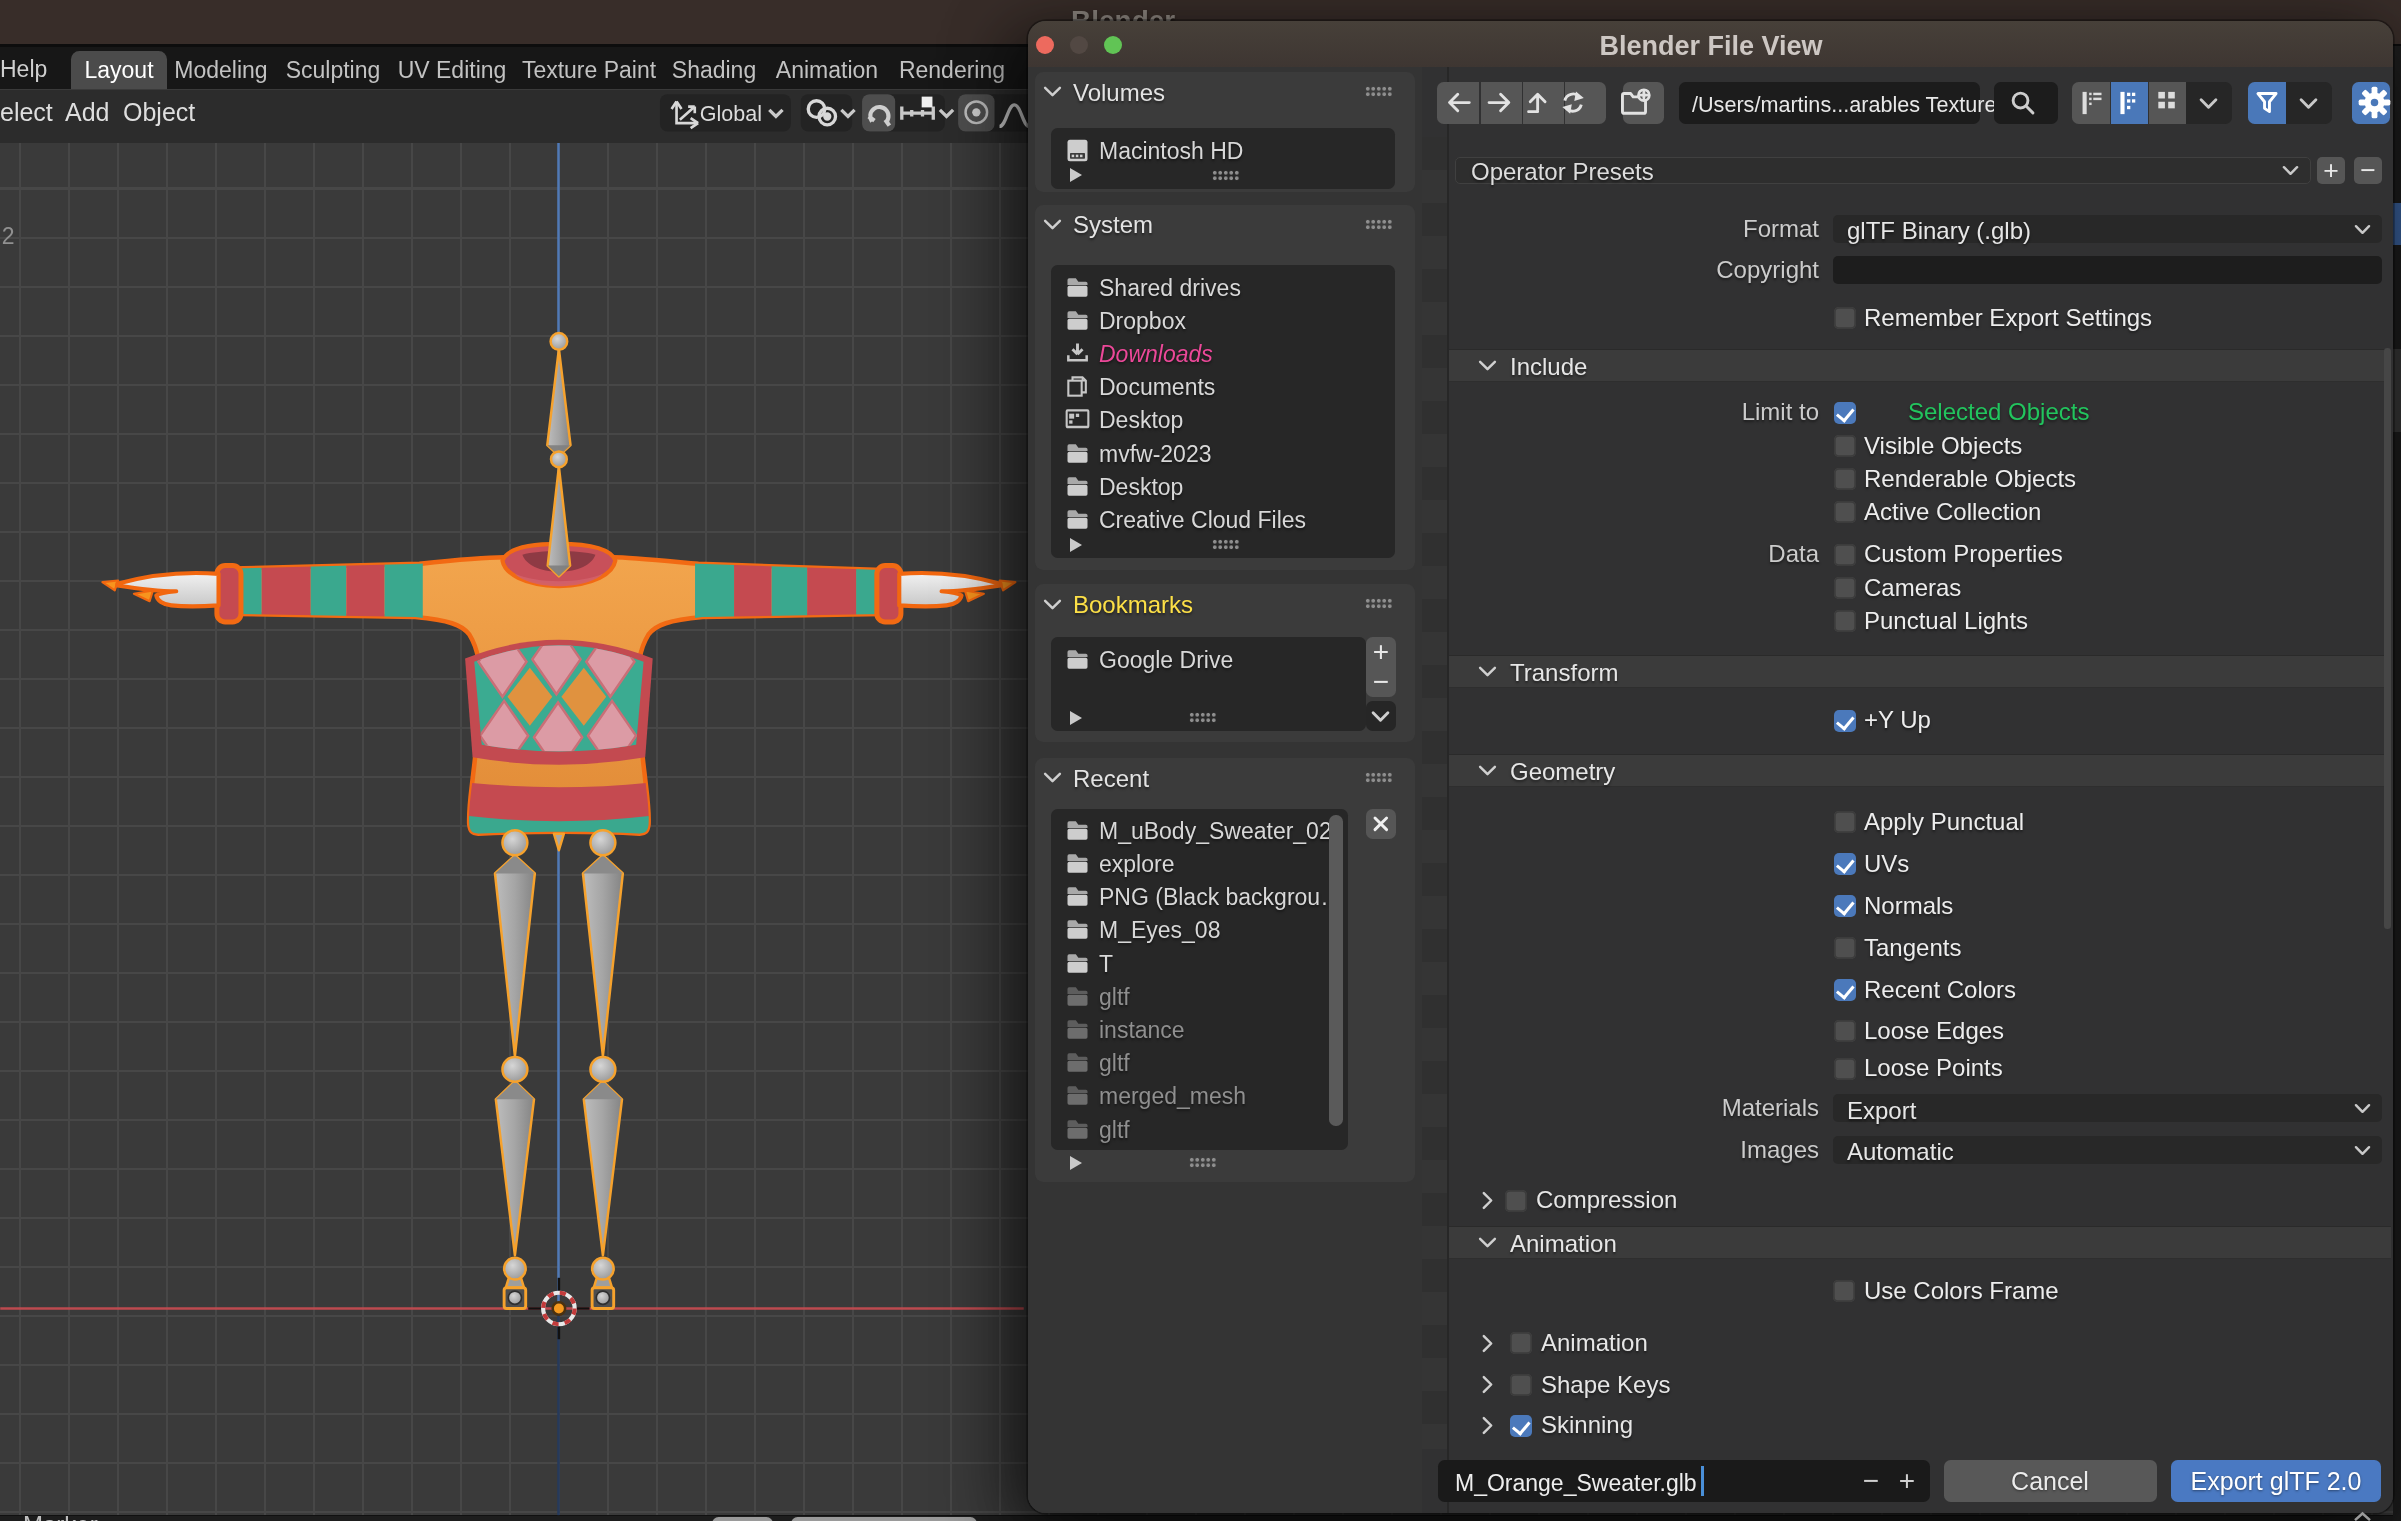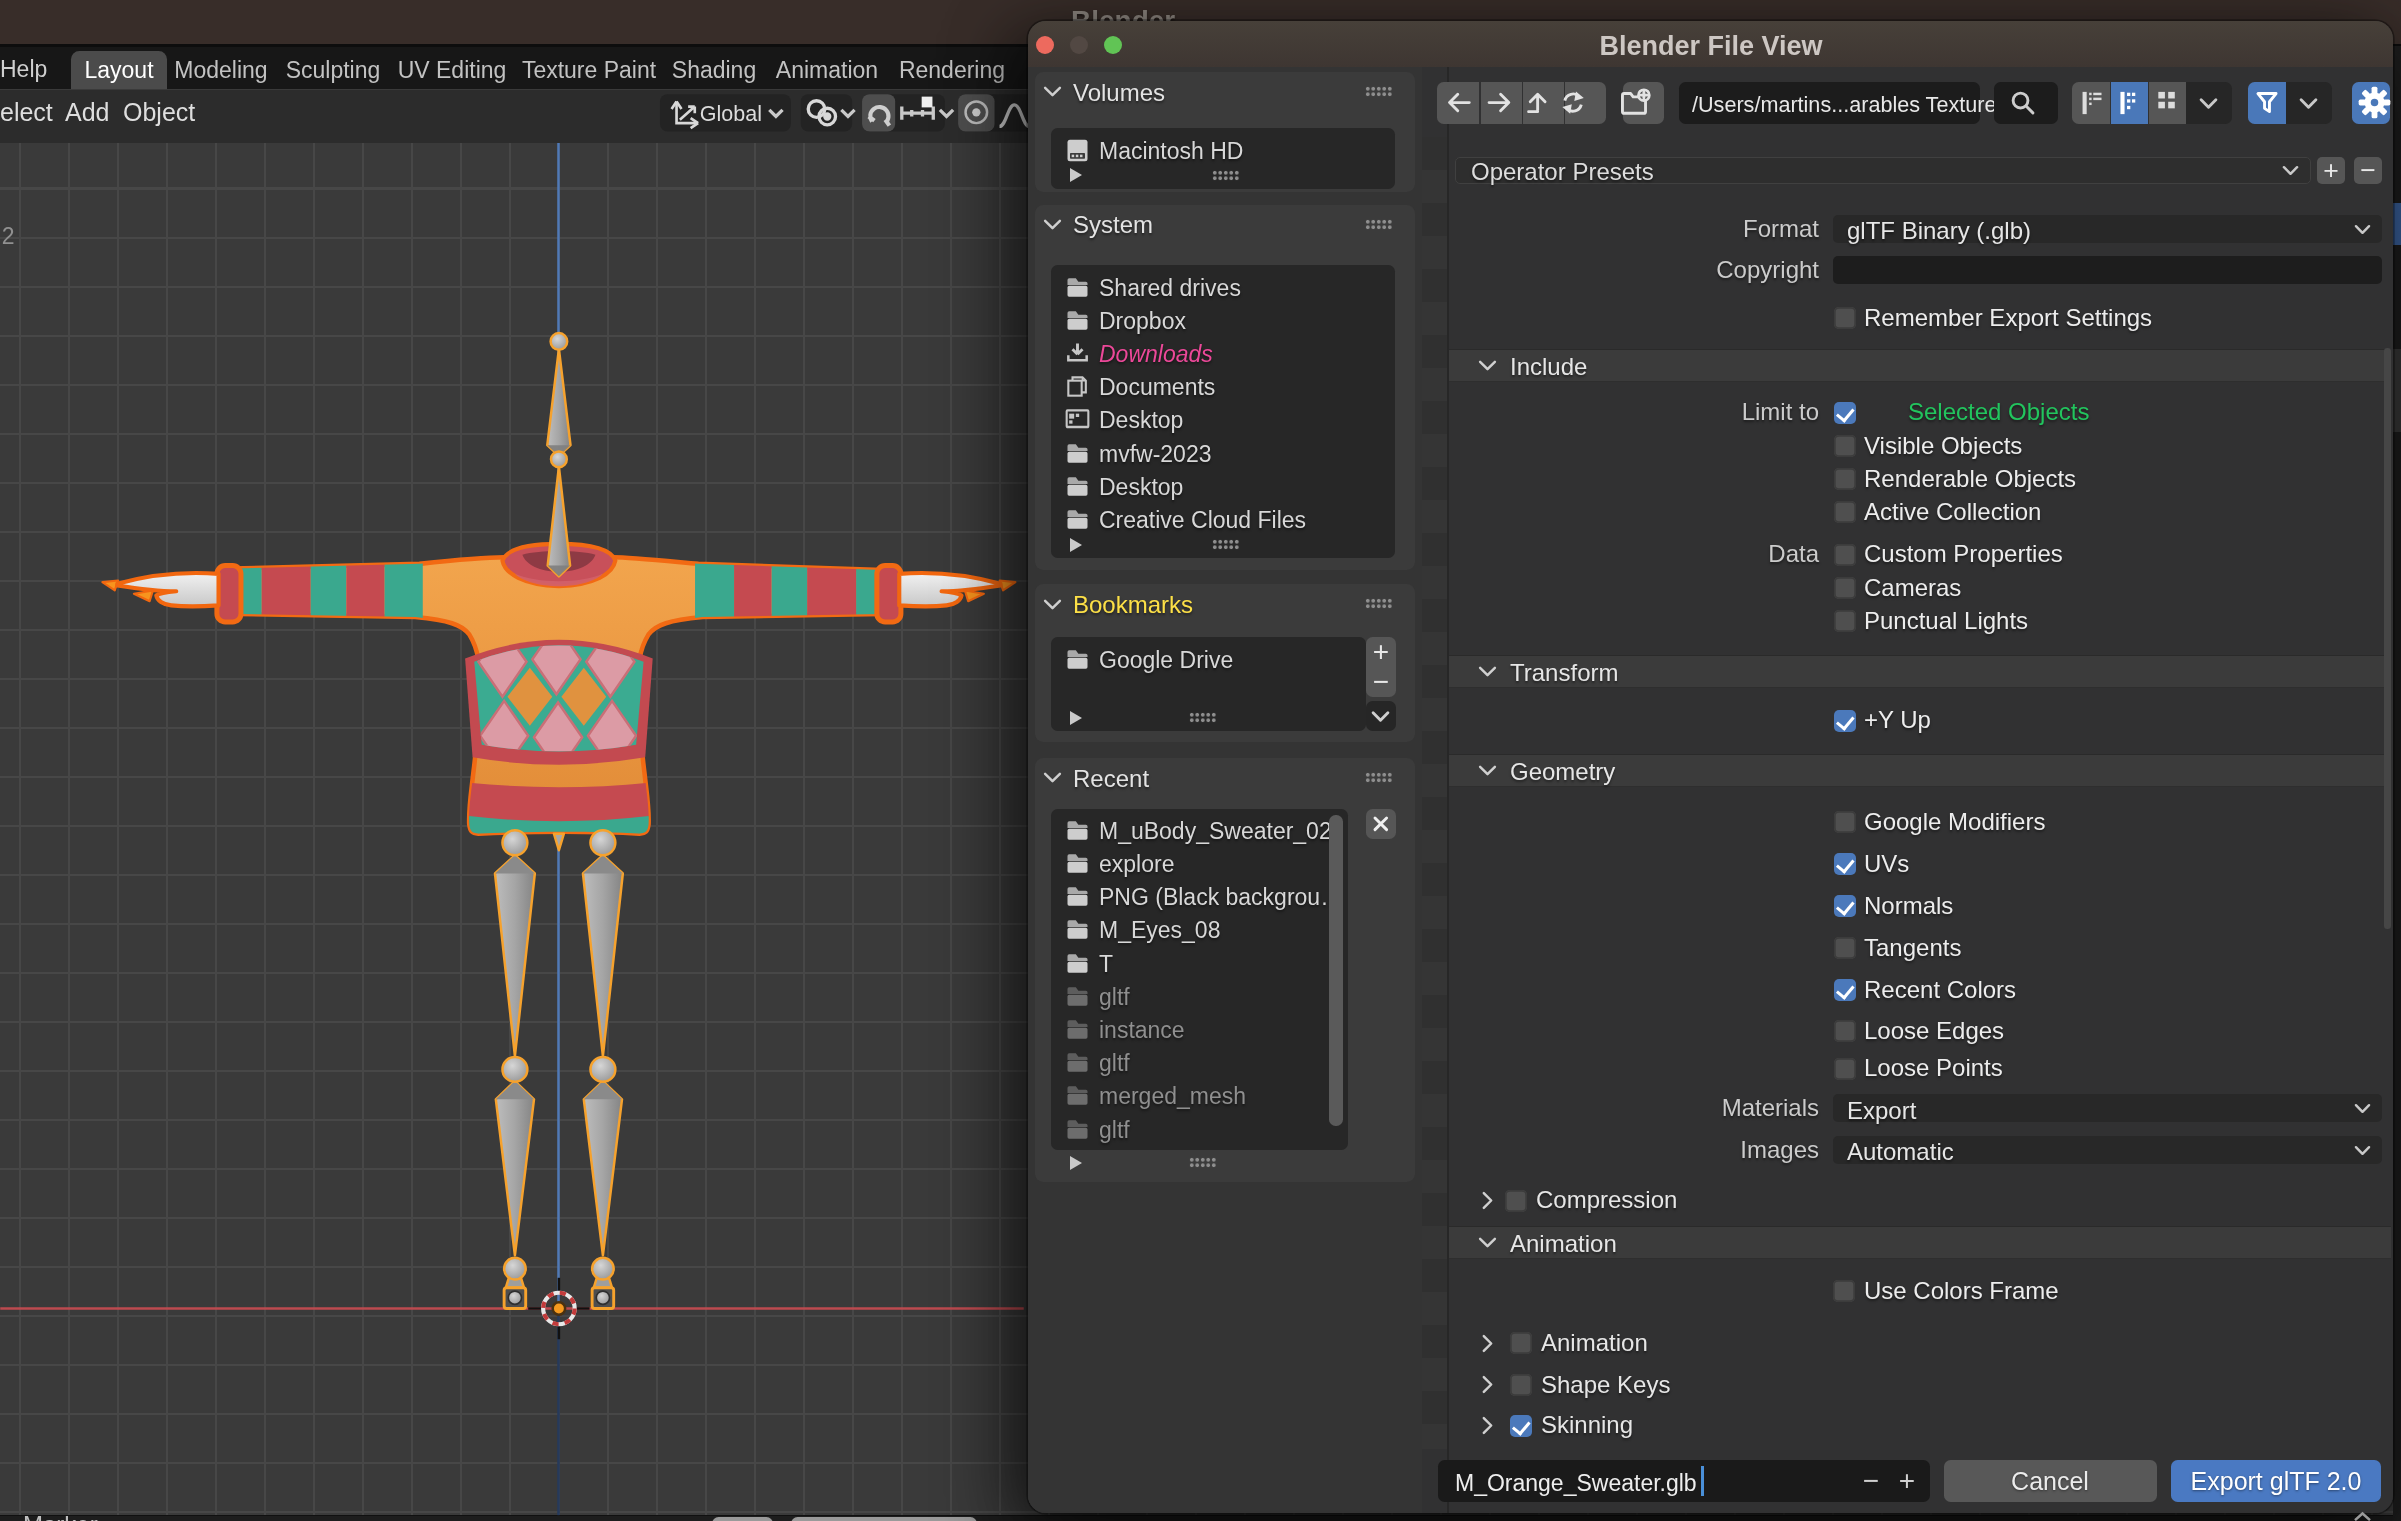--- a/index.html
+++ b/index.html
@@ -486,21 +486,21 @@
     </svg>
 <div class="txt sh" style="left:482px;top:592px;font-size:24px;color:#e6e6e6;">Transform</div>
 <div class="cb on" style="left:806px;top:643px;"></div>
 <div class="txt sh" style="left:836px;top:653px;transform:translateY(-50%);font-size:24px;color:#ededed;">+Y Up</div>
 <div class="abs" style="left:421px;top:687px;width:942px;height:33px;background:#3b3b3b;border-top:1.7px solid #2a2a2a;border-bottom:0.8px solid #2e2e2e;"></div>
 <svg class="abs" style="left:448px;top:692px" width="23" height="23" viewBox="-14 -14 28 28">
       <path d="M -9 -4.5 L 0 4.5 L 9 -4.5" stroke="#d0d0d0" stroke-width="3" fill="none" stroke-linecap="round" stroke-linejoin="round"></path>
     </svg>
 <div class="txt sh" style="left:482px;top:691px;font-size:24px;color:#e6e6e6;">Geometry</div>
 <div class="cb" style="left:806px;top:744px;"></div>
-<div class="txt sh" style="left:836px;top:755px;transform:translateY(-50%);font-size:24px;color:#ededed;">Google Modifiers</div>
+<div class="txt sh" style="left:836px;top:755px;transform:translateY(-50%);font-size:24px;color:#ededed;">Apply Punctual</div>
 <div class="cb on" style="left:806px;top:786px;"></div>
 <div class="txt sh" style="left:836px;top:797px;transform:translateY(-50%);font-size:24px;color:#ededed;">UVs</div>
 <div class="cb on" style="left:806px;top:828px;"></div>
 <div class="txt sh" style="left:836px;top:839px;transform:translateY(-50%);font-size:24px;color:#ededed;">Normals</div>
 <div class="cb" style="left:806px;top:870px;"></div>
 <div class="txt sh" style="left:836px;top:881px;transform:translateY(-50%);font-size:24px;color:#ededed;">Tangents</div>
 <div class="cb on" style="left:806px;top:912px;"></div>
 <div class="txt sh" style="left:836px;top:923px;transform:translateY(-50%);font-size:24px;color:#ededed;">Recent Colors</div>
 <div class="cb" style="left:806px;top:953px;"></div>
 <div class="txt sh" style="left:836px;top:964px;transform:translateY(-50%);font-size:24px;color:#ededed;">Loose Edges</div>

